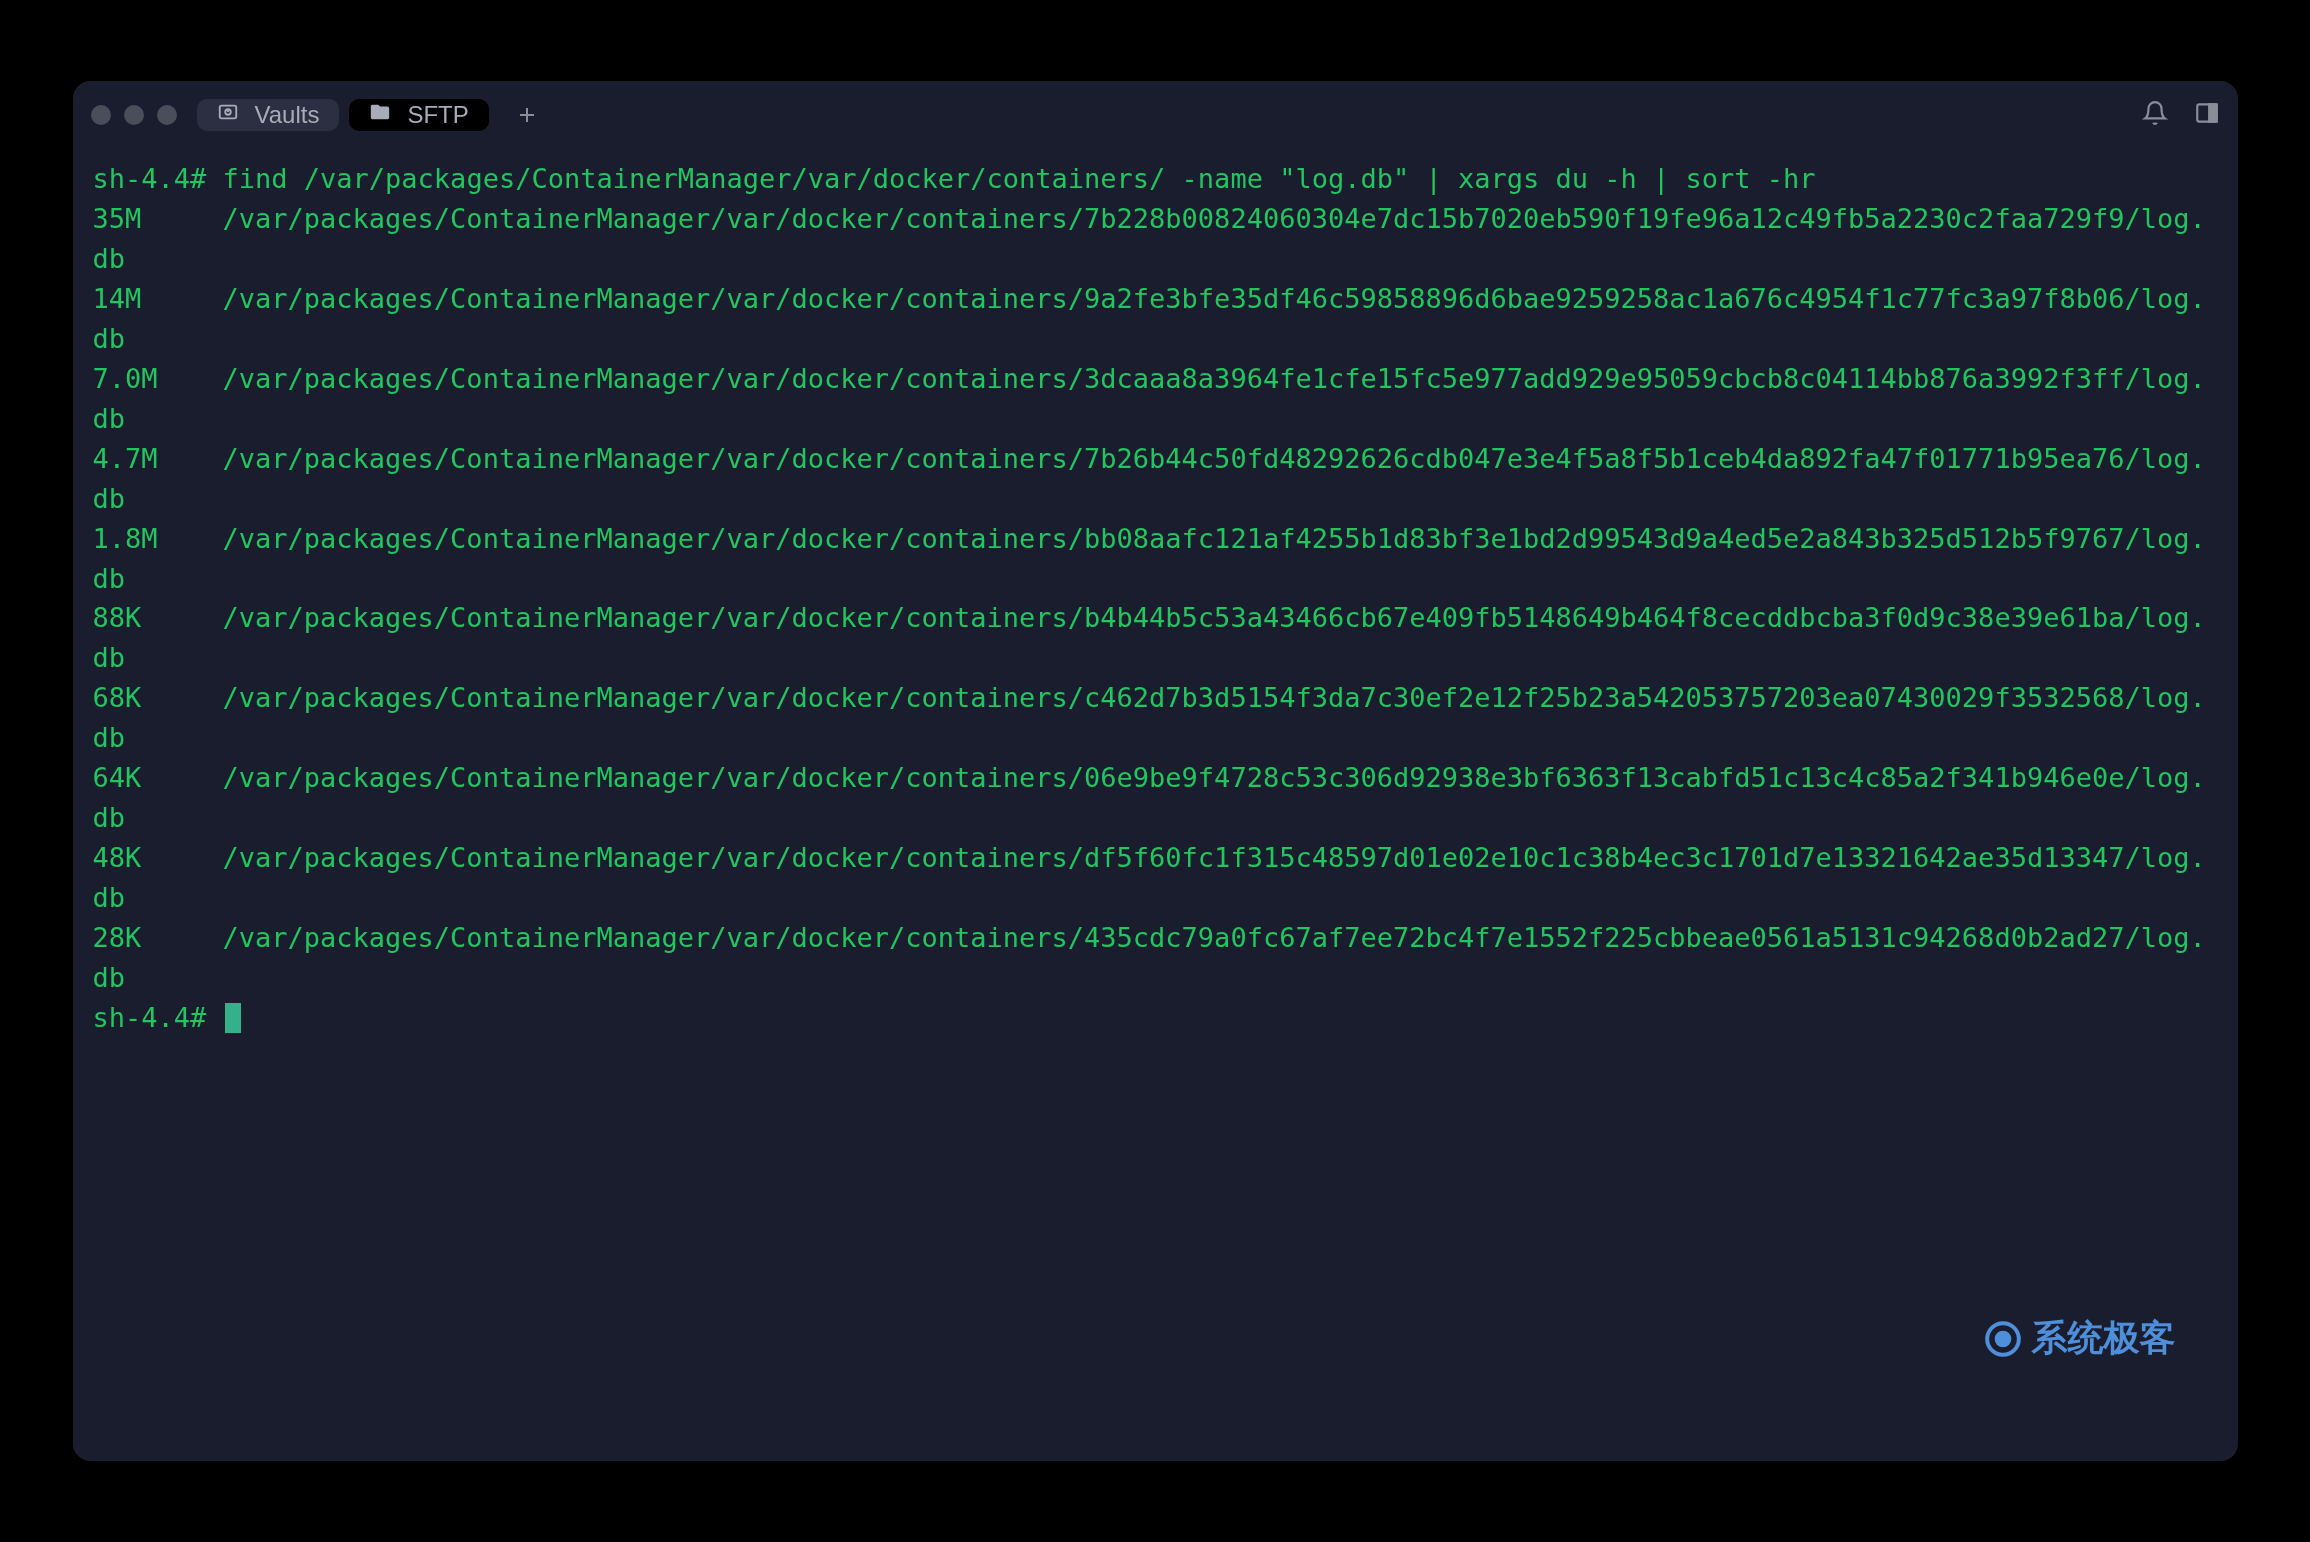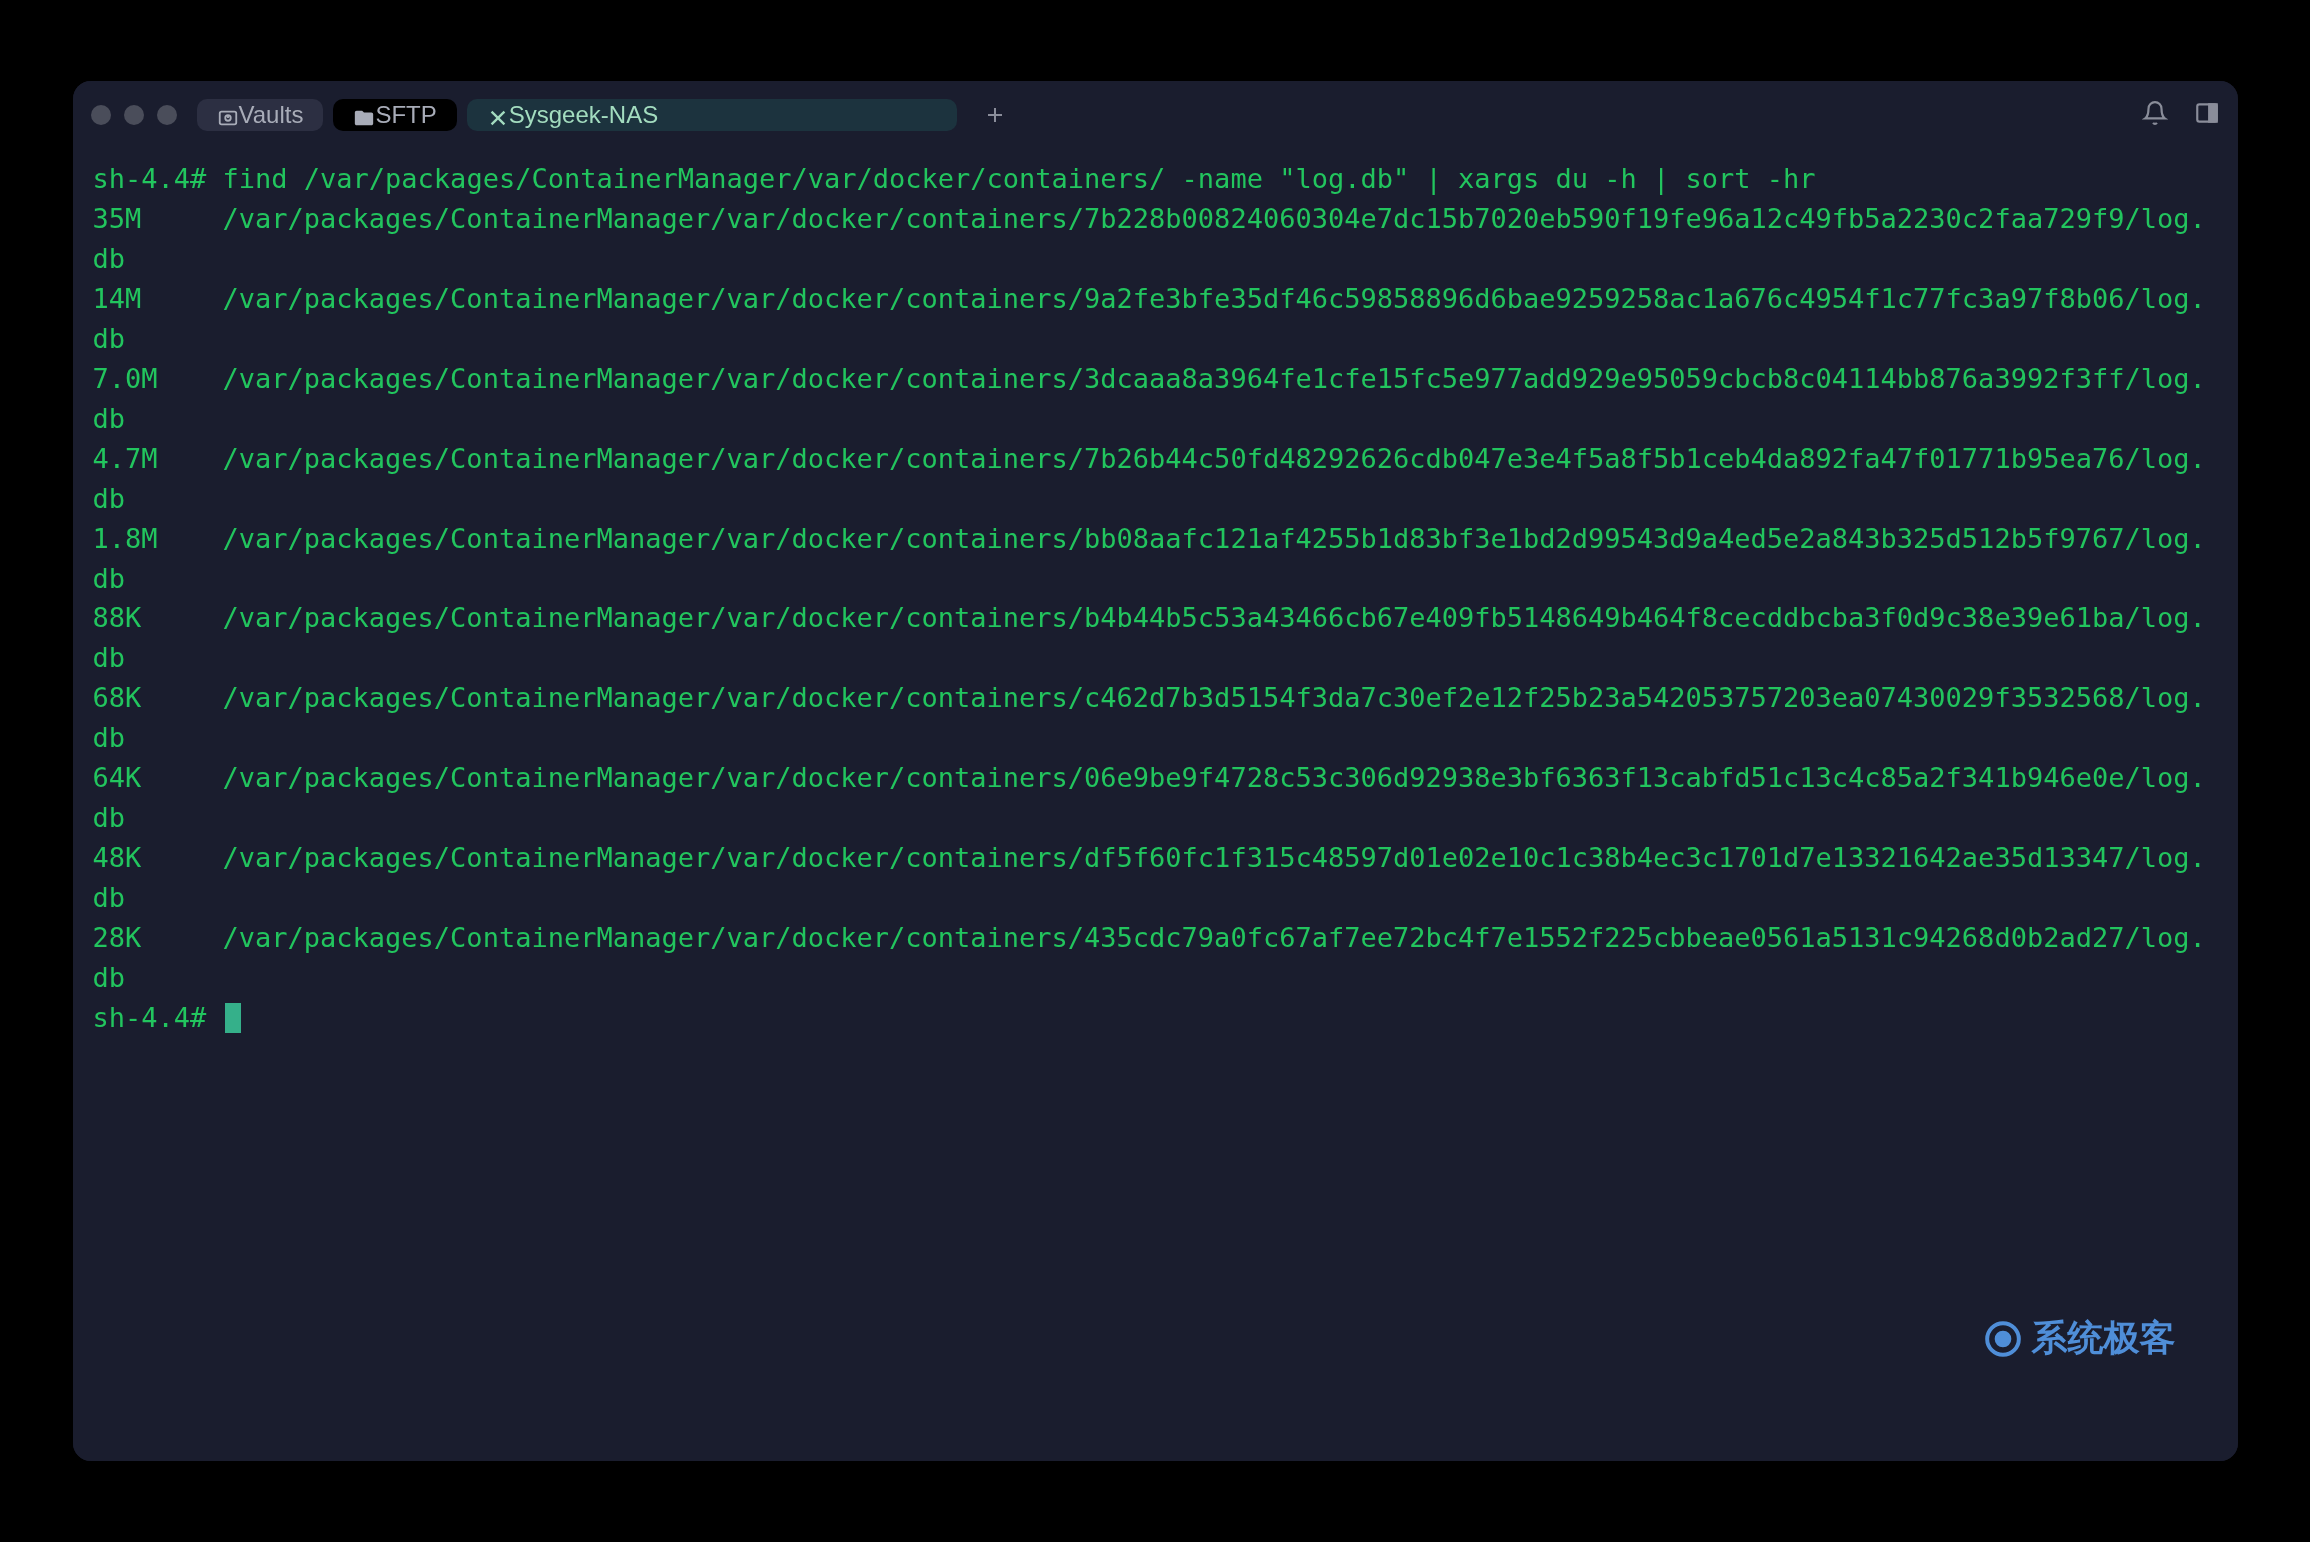--- a/index.html
+++ b/index.html
@@ -47,22 +47,22 @@
     
     .traffic-light {
       width: 20px;
       height: 20px;
       border-radius: 50%;
       background: #4a4d5a;
     }
     
     .tab {
       display: flex;
-      align-items: flex-end;
-      gap: 0;
+      align-items: flex-start;
+      gap: 16px;
       padding: 2px 20px;
       border-radius: 10px;
       color: #a8acb8;
       font-size: 24px;
       cursor: pointer;
     }
     
     .tab.inactive-light {
       background: #2c2f42;
     }
@@ -185,29 +185,20 @@
 
     <div class="tab inactive-dark">
       <span class="tab-icon">
         <svg viewBox="0 0 24 24" fill="#a8acb8">
           <path d="M10 4H4c-1.1 0-2 .9-2 2v12c0 1.1.9 2 2 2h16c1.1 0 2-.9 2-2V8c0-1.1-.9-2-2-2h-8l-2-2z"></path>
         </svg>
       </span>
       <span>SFTP</span>
     </div>
 
-    <div class="tab active">
-      <span class="tab-icon">
-        <svg viewBox="0 0 24 24" fill="none" stroke="#a3dcbf" stroke-width="2.5">
-          <line x1="5" y1="5" x2="19" y2="19"></line>
-          <line x1="19" y1="5" x2="5" y2="19"></line>
-        </svg>
-      </span>
-      <span>Sysgeek-NAS</span>
-    </div>
 
     <div class="add-tab">
       <svg viewBox="0 0 24 24" width="24" height="24" fill="none" stroke="#8a8d9a" stroke-width="2">
         <line x1="12" y1="5" x2="12" y2="19"></line>
         <line x1="5" y1="12" x2="19" y2="12"></line>
       </svg>
     </div>
 
     <div class="spacer"></div>
 

